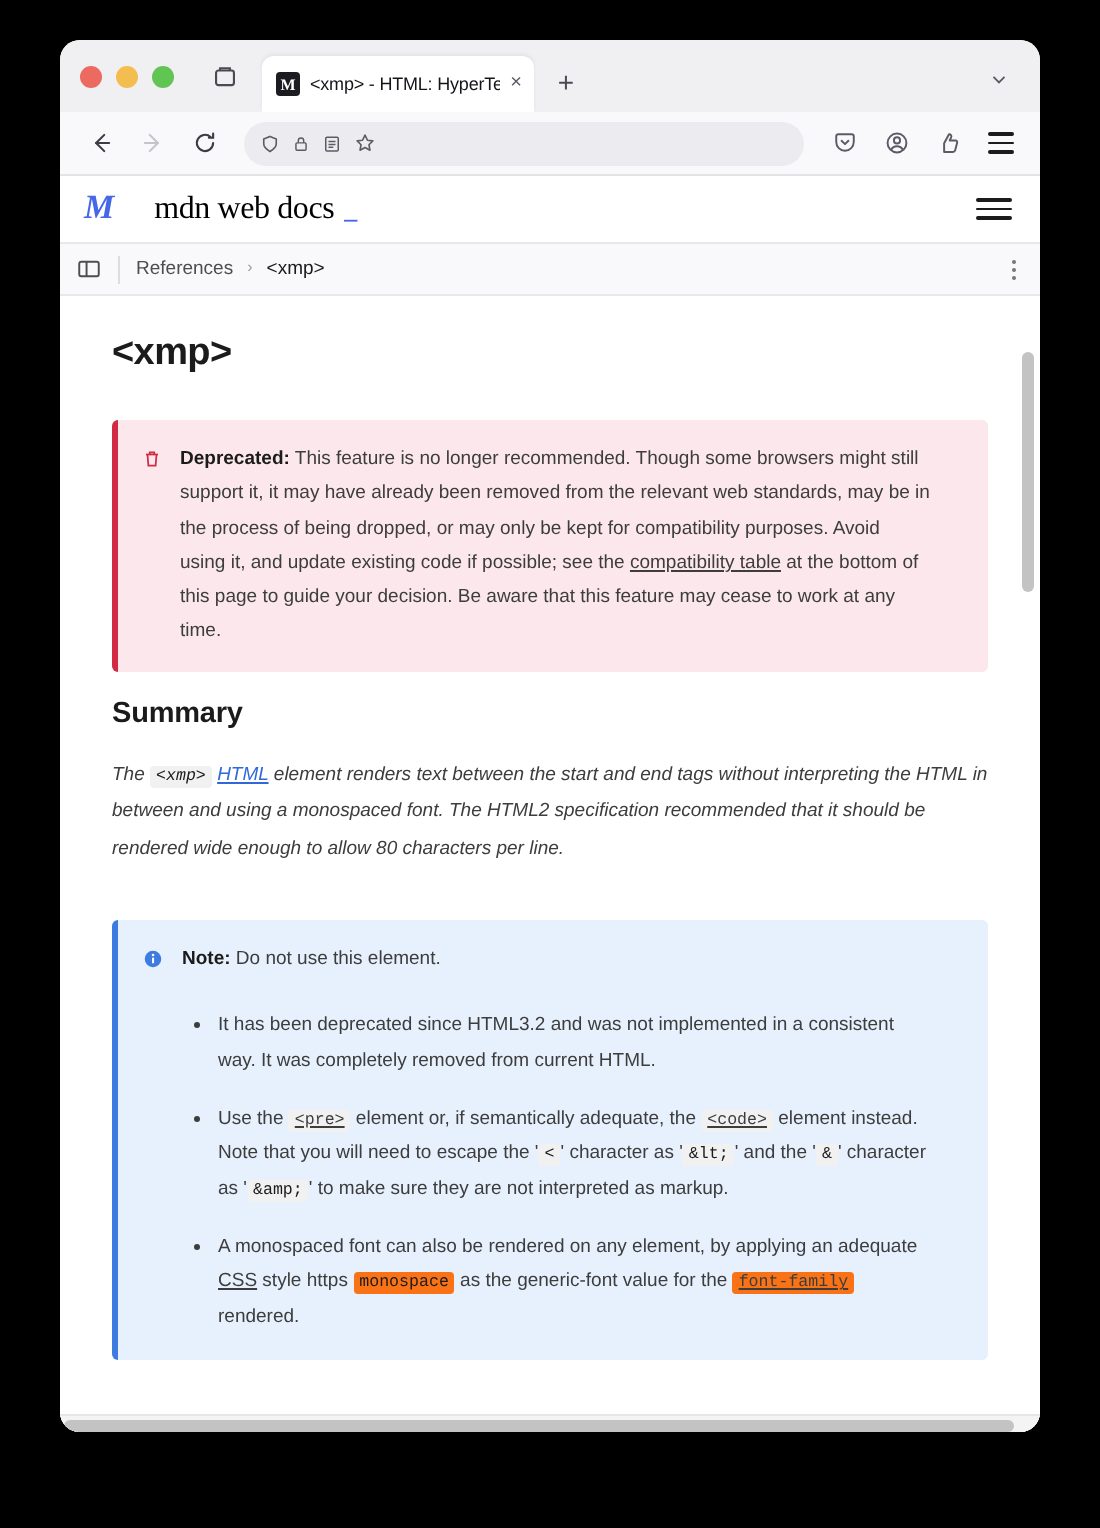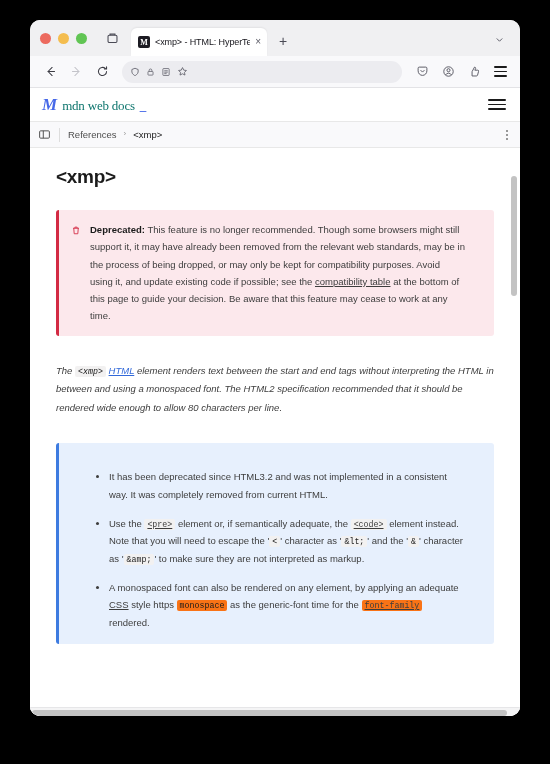--- a/index.html
+++ b/index.html
@@ -177,23 +177,24 @@
   .mdn-m {
     color: #4668e8;
     font-family: "Liberation Serif", serif;
     font-size: 17px;
     font-style: italic;
     font-weight: bold;
     line-height: 1;
   }
   .mdn-wordmark {
     font-family: "Liberation Serif", serif;
-    font-size: 13px;
-    color: #0f766e;
+    font-size: 16px;
+    color: #000000;
     letter-spacing: -0.2px;
+    margin-left: 15px;
   }
   .mdn-underscore {
     color: #4668e8;
     font-family: "Liberation Serif", serif;
     font-size: 13px;
     font-weight: bold;
   }
   .header-spacer { flex: 1 1 auto; }
   .burger {
     width: 18px;
@@ -244,21 +245,21 @@
     font-size: 19px;
     font-weight: bold;
     color: #1b1b1b;
     margin: 0 0 22px 0;
     letter-spacing: -0.3px;
   }
 
   .notecard {
     border-radius: 3px;
     padding: 11px 29px 11px 12px;
-    margin-bottom: 26px;
+    margin-bottom: 13px;
     position: relative;
   }
   .notecard.deprecated {
     background: #fce8ec;
     border-left: 3px solid #d32a43;
   }
   .notecard.note {
     background: #e7f0fd;
     border-left: 3px solid #3d7be0;
   }
@@ -524,28 +525,39 @@
                 <svg width="10" height="11" viewBox="0 0 16 16" fill="none" stroke="#d32a43" stroke-width="1.4">
                   <path d="M3.2 4.4 H12.8"></path>
                   <path d="M4.4 4.4 L5.1 13.2 H10.9 L11.6 4.4"></path>
                   <path d="M6.2 4.4 V2.6 H9.8 V4.4"></path>
                 </svg>
               </span>
               <span class="nc-text"><b>Deprecated:</b><span> This feature is no longer recommended. Though some browsers might still support it, it may have already been removed from the relevant web standards, may be in the process of being dropped, or may only be kept for compatibility purposes. Avoid using it, and update existing code if possible; see the </span><a href="#">compatibility table</a><span> at the bottom of this page to guide your decision. Be aware that this feature may cease to work at any time.</span></span>
             </div>
           </div>
 
+          <h2 class="section-title">Summary</h2>
           <p class="body-text"><span>The </span><code class="chip">&lt;xmp&gt;</code> <a href="#" class="link">HTML</a><span> element renders text between the start and end tags without interpreting the HTML in between and using a monospaced font. The HTML2 specification recommended that it should be rendered wide enough to allow 80 characters per line.</span></p>
 
           <div class="notecard note">
+            <div class="notecard-body">
+              <span class="nc-icon">
+                <svg width="11" height="11" viewBox="0 0 16 16">
+                  <circle cx="8" cy="8" r="6" fill="#3d7be0"></circle>
+                  <rect x="7.3" y="6.9" width="1.5" height="4.3" fill="#ffffff" rx="0.6"></rect>
+                  <circle cx="8.05" cy="5.1" r="0.95" fill="#ffffff"></circle>
+                </svg>
+              </span>
+              <span class="nc-text"><b>Note:</b><span> Do not use this element.</span></span>
+            </div>
 
             <ul class="note-list">
               <li><span>It has been deprecated since HTML3.2 and was not implemented in a consistent way. It was completely removed from current HTML.</span></li>
               <li><span>Use the </span><code class="chip codelink">&lt;pre&gt;</code><span> element or, if semantically adequate, the </span><code class="chip codelink">&lt;code&gt;</code><span> element instead. Note that you will need to escape the '</span><code class="chip">&lt;</code><span>' character as '</span><code class="chip">&amp;lt;</code><span>' and the '</span><code class="chip">&amp;</code><span>' character as '</span><code class="chip">&amp;amp;</code><span>' to make sure they are not interpreted as markup.</span></li>
-              <li><span>A monospaced font can also be rendered on any element, by applying an adequate </span><a href="#" class="plainlink">CSS</a><span> style https </span><code class="chip warm">monospace</code><span> as the generic-font time for the </span><code class="chip warm codelink">font-family</code><span> rendered.</span></li>
+              <li><span>A monospaced font can also be rendered on any element, by applying an adequate </span><a href="#" class="plainlink">CSS</a><span> style https </span><code class="chip warm">monospace</code><span> as the generic-font value for the </span><code class="chip warm codelink">font-family</code><span> rendered.</span></li>
             </ul>
           </div>
 
         </div>
 
         <div class="vscroll-track">
           <div class="vscroll-thumb" id="vthumb" style="top: 5%; height: 21%;"></div>
         </div>
       </div>
 

